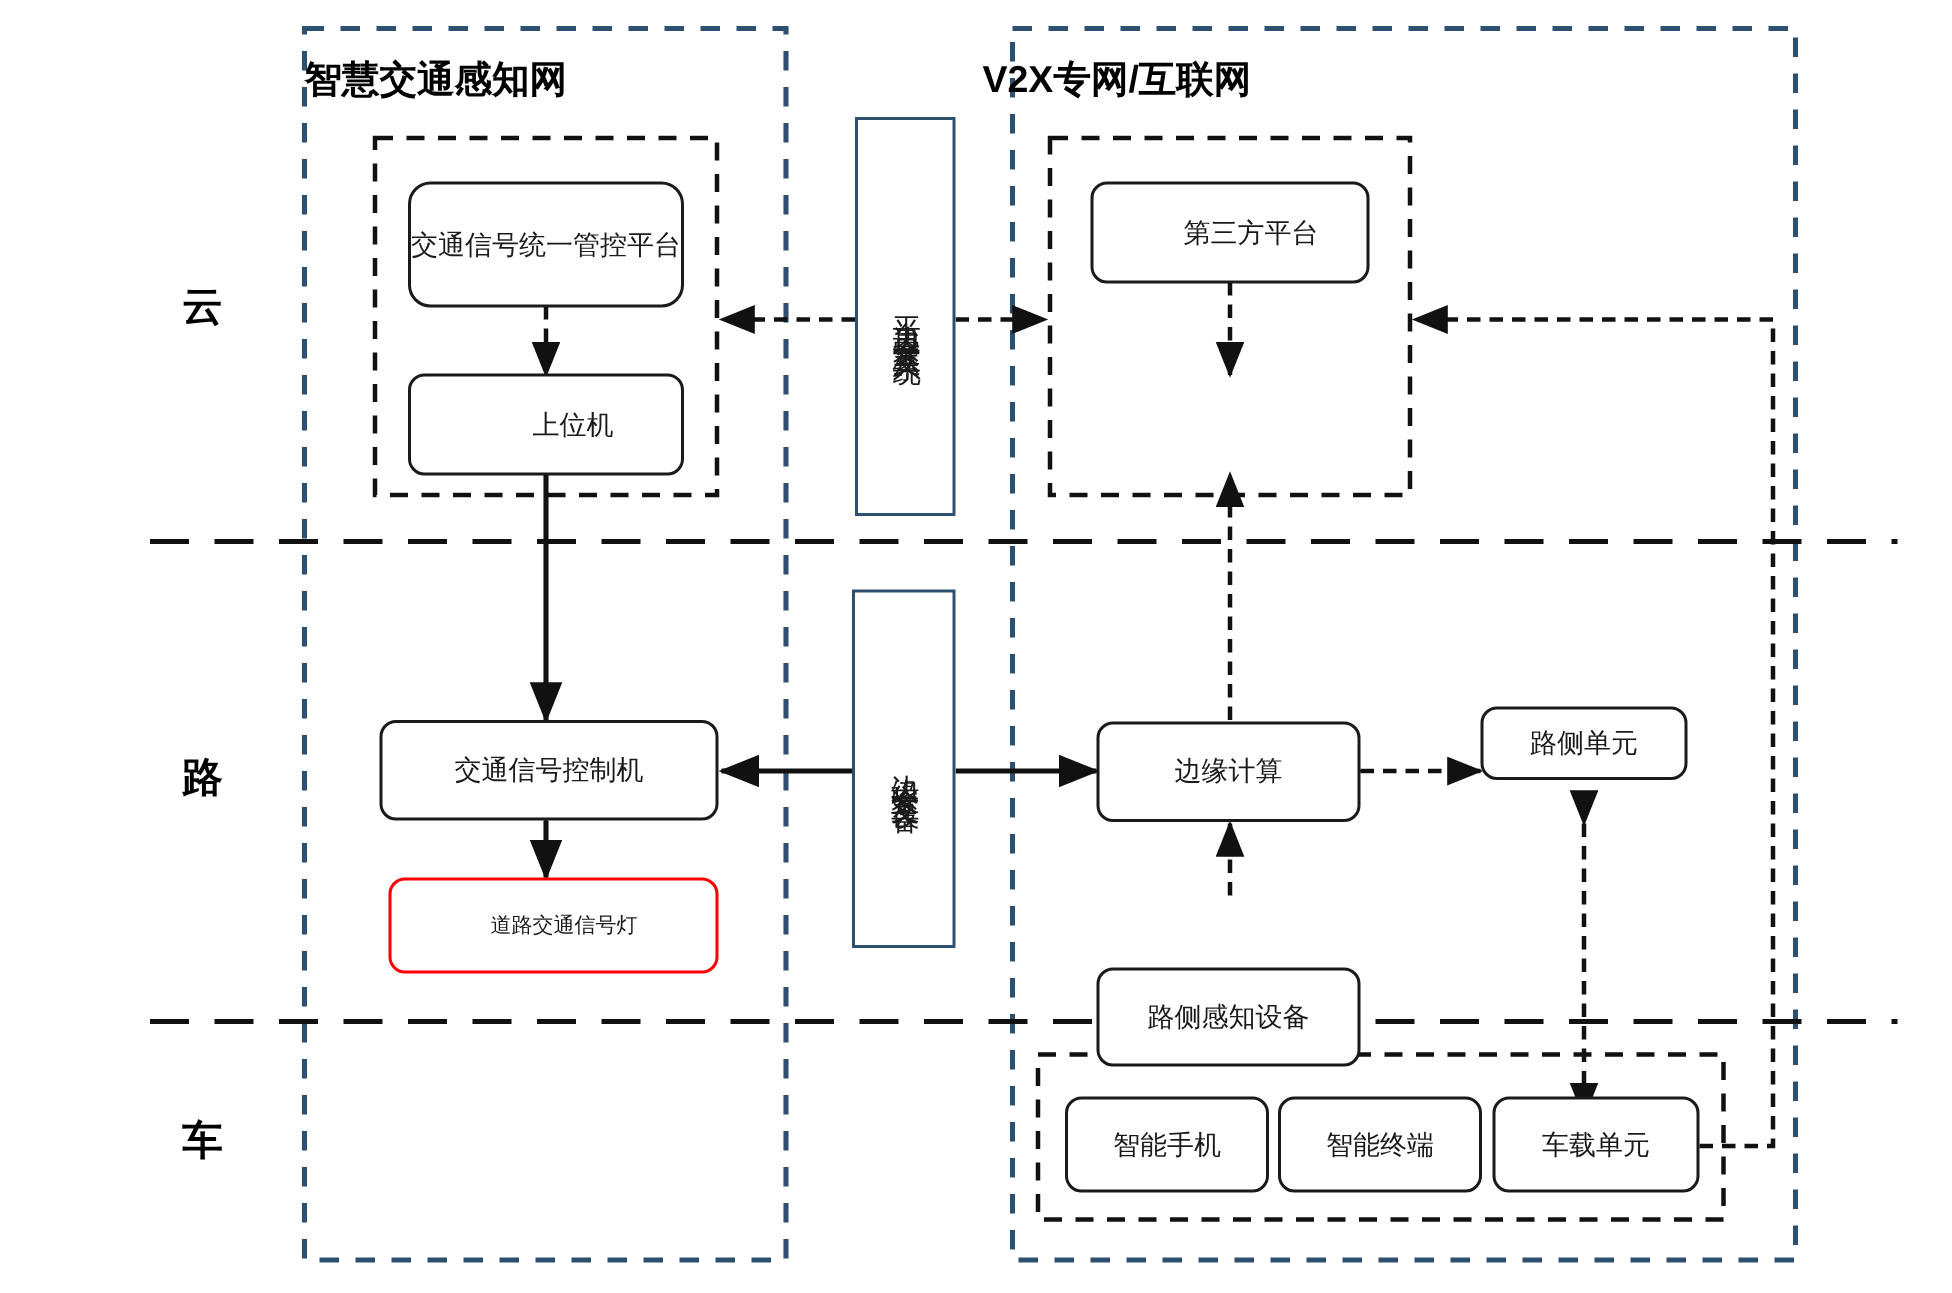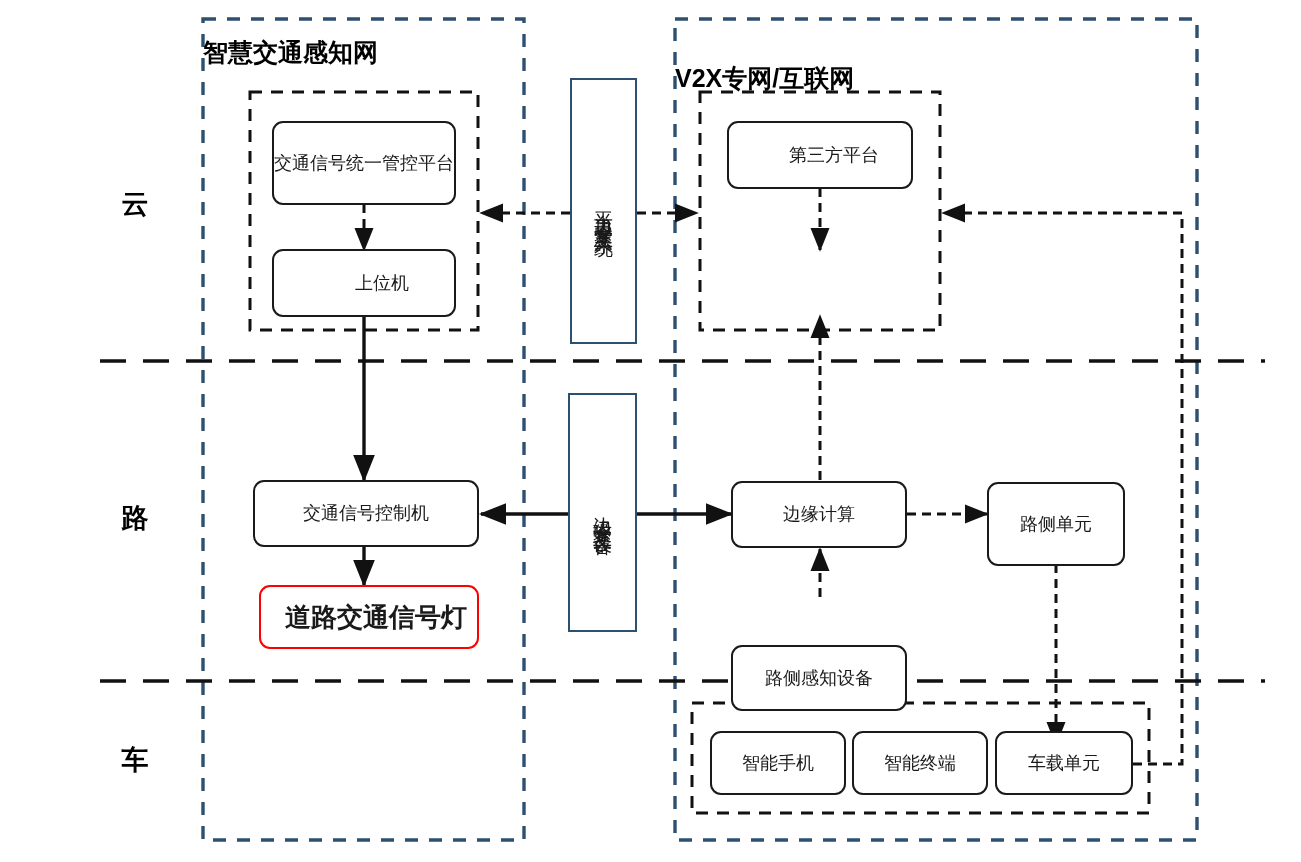--- a/index.html
+++ b/index.html
@@ -10,21 +10,21 @@
 
   .row-label{position:absolute;font-weight:bold;font-size:27px;color:#000;
              text-align:center;width:70px;}
   .zone-title{position:absolute;font-weight:bold;font-size:25px;color:#000;
               }
 
   .nodebox{position:absolute;box-sizing:border-box;background:#fff;
            border:2.5px solid #1a1a1a;border-radius:11px;
            display:flex;align-items:center;justify-content:center;
            text-align:center;font-size:18px;color:#1a1a1a;line-height:1.25;}
-  .nodebox.red{border-color:#ff0000;font-weight:bold;font-size:26px;padding-left:14px;}
+  .nodebox.red{border-color:#ff0000;font-weight:normal;font-size:14px;padding-left:14px;}
 
   .vbox{position:absolute;box-sizing:border-box;background:#fff;
         border:2.5px solid #2e5070;
         display:flex;align-items:center;justify-content:center;}
   .vbox span{writing-mode:vertical-rl;text-orientation:upright;
              font-size:19px;letter-spacing:3px;color:#1a1a1a;
              line-height:1.15;}
 </style>
 </head>
 <body>
@@ -74,36 +74,36 @@
     <line x1="637" y1="514" x2="731" y2="514" stroke="#111" stroke-width="3.4" marker-end="url(#ah)"></line>
 
     <path d="M1133,764 L1182,764 L1182,213 L943,213" fill="none" stroke="#111" stroke-width="3" stroke-dasharray="9,6" marker-end="url(#ah)"></path>
   </svg>
 
   <div class="row-label" style="left:100px;top:186px;">云</div>
   <div class="row-label" style="left:100px;top:500px;">路</div>
   <div class="row-label" style="left:100px;top:742px;">车</div>
 
   <div class="zone-title" style="left:203px;top:36px;width:321px;">智慧交通感知网</div>
-  <div class="zone-title" style="left:675px;top:36px;width:522px;margin-top:26px;">V2X专网/互联网</div>
+  <div class="zone-title" style="left:655px;top:36px;width:522px;">V2X专网/互联网</div>
 
-  <div class="nodebox" style="left:272px;top:121px;width:184px;height:84px;">交通信号统一管控平台</div>
+  <div class="nodebox" style="left:272px;top:121px;width:184px;height:84px;border-radius:15px;">交通信号统一管控平台</div>
 
   <div class="nodebox" style="left:272px;top:249px;width:184px;height:68px;padding-left:36px;">上位机</div>
 
   <div class="nodebox" style="left:727px;top:121px;width:186px;height:68px;padding-left:28px;">第三方平台</div>
 
 
   <div class="nodebox" style="left:253px;top:480px;width:226px;height:67px;font-family:Liberation Serif, serif;">交通信号控制机</div>
 
   <div class="nodebox red" style="left:259px;top:585px;width:220px;height:64px;">道路交通信号灯</div>
 
   <div class="nodebox" style="left:731px;top:481px;width:176px;height:67px;">边缘计算</div>
 
-  <div class="nodebox" style="left:987px;top:482px;width:138px;height:84px;">路侧单元</div>
+  <div class="nodebox" style="left:987px;top:471px;width:138px;height:49px;">路侧单元</div>
 
   <div class="nodebox" style="left:731px;top:597px;width:176px;height:66px;margin-top:48px;">路侧感知设备</div>
 
   <div class="nodebox" style="left:710px;top:731px;width:136px;height:64px;">智能手机</div>
 
   <div class="nodebox" style="left:852px;top:731px;width:136px;height:64px;">智能终端</div>
 
   <div class="nodebox" style="left:995px;top:731px;width:138px;height:64px;">车载单元</div>
 
   <div class="vbox" style="left:570px;top:78px;width:67px;height:266px;">

